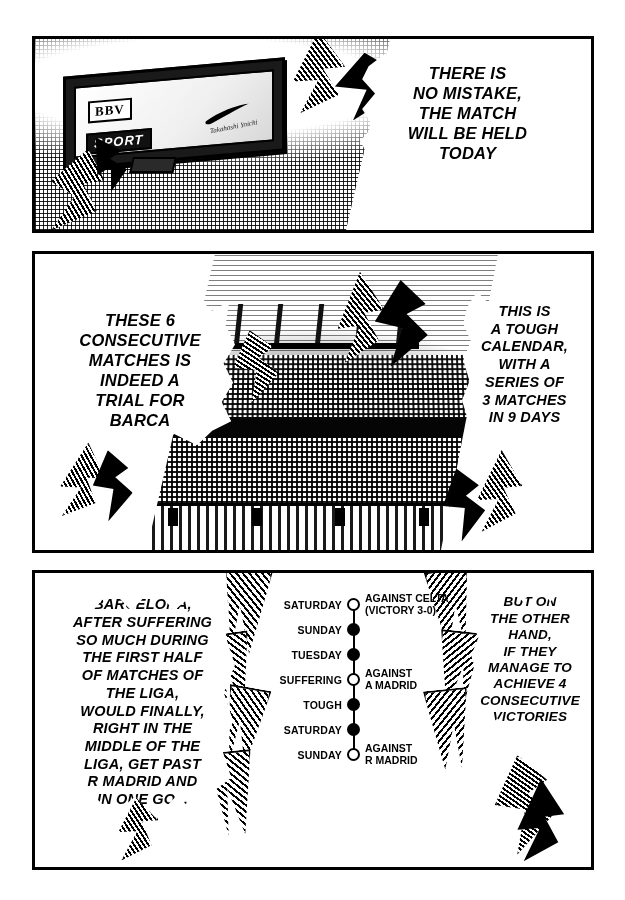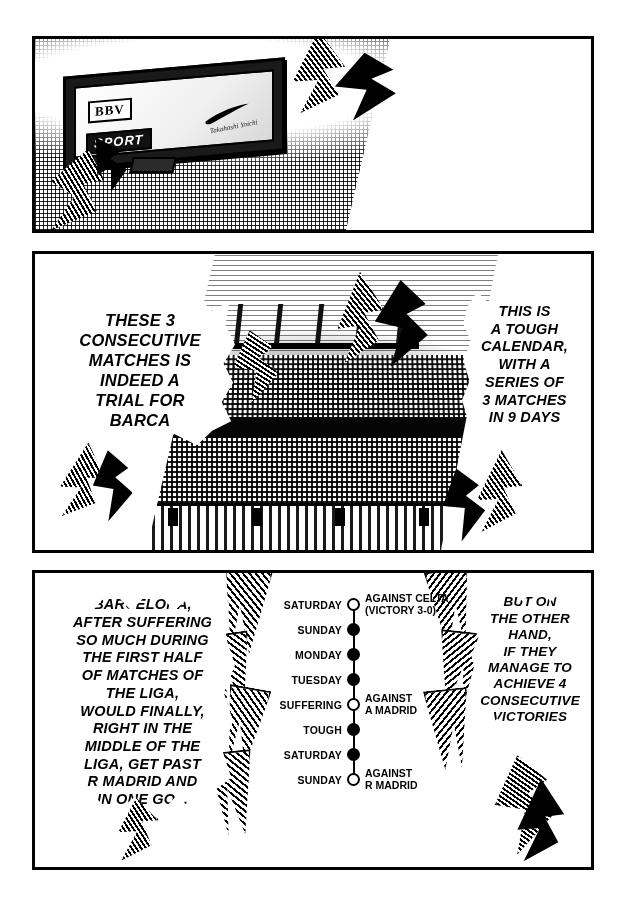--- a/index.html
+++ b/index.html
@@ -342,20 +342,25 @@
       </div>
     </div>
     <div class="tv-stand"></div>
 
     <div class="bolt hatched bolt-shape" style="left:255px; top:-8px; width:54px; height:84px; transform:rotate(8deg);"></div>
     <div class="bolt solid bolt-shape2" style="left:300px; top:14px; width:60px; height:66px; transform:rotate(-6deg);"></div>
     <div class="bolt hatched bolt-shape2" style="left:14px; top:108px; width:52px; height:88px; transform:rotate(14deg);"></div>
     <div class="bolt solid bolt-shape" style="left:56px; top:96px; width:34px; height:56px; transform:rotate(-20deg);"></div>
   </div>
 
+  <div class="bubble burst" id="bubble-1">THERE IS
+NO MISTAKE,
+THE MATCH
+WILL BE HELD
+TODAY</div>
 
   <div class="panel" id="panel-2">
     <div class="p2-sky"></div>
 
     <div class="p2-standtop">
       <div class="pillar" style="left:4%"></div>
       <div class="pillar" style="left:17%"></div>
       <div class="pillar" style="left:30%"></div>
       <div class="pillar" style="left:43%"></div>
       <div class="pillar" style="left:56%"></div>
@@ -381,21 +386,21 @@
 
     <div class="bolt hatched bolt-shape" style="left:300px; top:18px; width:48px; height:92px; transform:rotate(6deg);"></div>
     <div class="bolt solid bolt-shape2" style="left:340px; top:26px; width:52px; height:86px; transform:rotate(-4deg);"></div>
     <div class="bolt hatched bolt-shape2" style="left:198px; top:76px; width:44px; height:72px; transform:rotate(-12deg);"></div>
     <div class="bolt hatched bolt-shape" style="left:24px; top:188px; width:44px; height:78px; transform:rotate(16deg);"></div>
     <div class="bolt solid bolt-shape2" style="left:58px; top:196px; width:38px; height:70px; transform:rotate(-10deg);"></div>
     <div class="bolt hatched bolt-shape" style="left:440px; top:196px; width:46px; height:84px; transform:rotate(10deg);"></div>
     <div class="bolt solid bolt-shape2" style="left:408px; top:214px; width:40px; height:72px; transform:rotate(-14deg);"></div>
   </div>
 
-  <div class="bubble burst" id="bubble-2">THESE 3
+  <div class="bubble burst" id="bubble-2">THESE 6
 CONSECUTIVE
 MATCHES IS
 INDEED A
 TRIAL FOR
 BARCA</div>
   <div class="bubble burst" id="bubble-3">THIS IS
 A TOUGH
 CALENDAR,
 WITH A
 SERIES OF
@@ -444,25 +449,20 @@
         <div class="cal-dot"></div>
         <div class="cal-note">AGAINST CELTA
 (VICTORY 3-0)</div>
       </div>
       <div class="cal-row">
         <div class="cal-day">SUNDAY</div>
         <div class="cal-line"></div>
         <div class="cal-dot filled"></div>
       </div>
       <div class="cal-row">
-        <div class="cal-day">MONDAY</div>
-        <div class="cal-line"></div>
-        <div class="cal-dot filled"></div>
-      </div>
-      <div class="cal-row">
         <div class="cal-day">TUESDAY</div>
         <div class="cal-line"></div>
         <div class="cal-dot filled"></div>
       </div>
       <div class="cal-row">
         <div class="cal-day">SUFFERING</div>
         <div class="cal-line"></div>
         <div class="cal-dot"></div>
         <div class="cal-note">AGAINST
 A MADRID</div>

